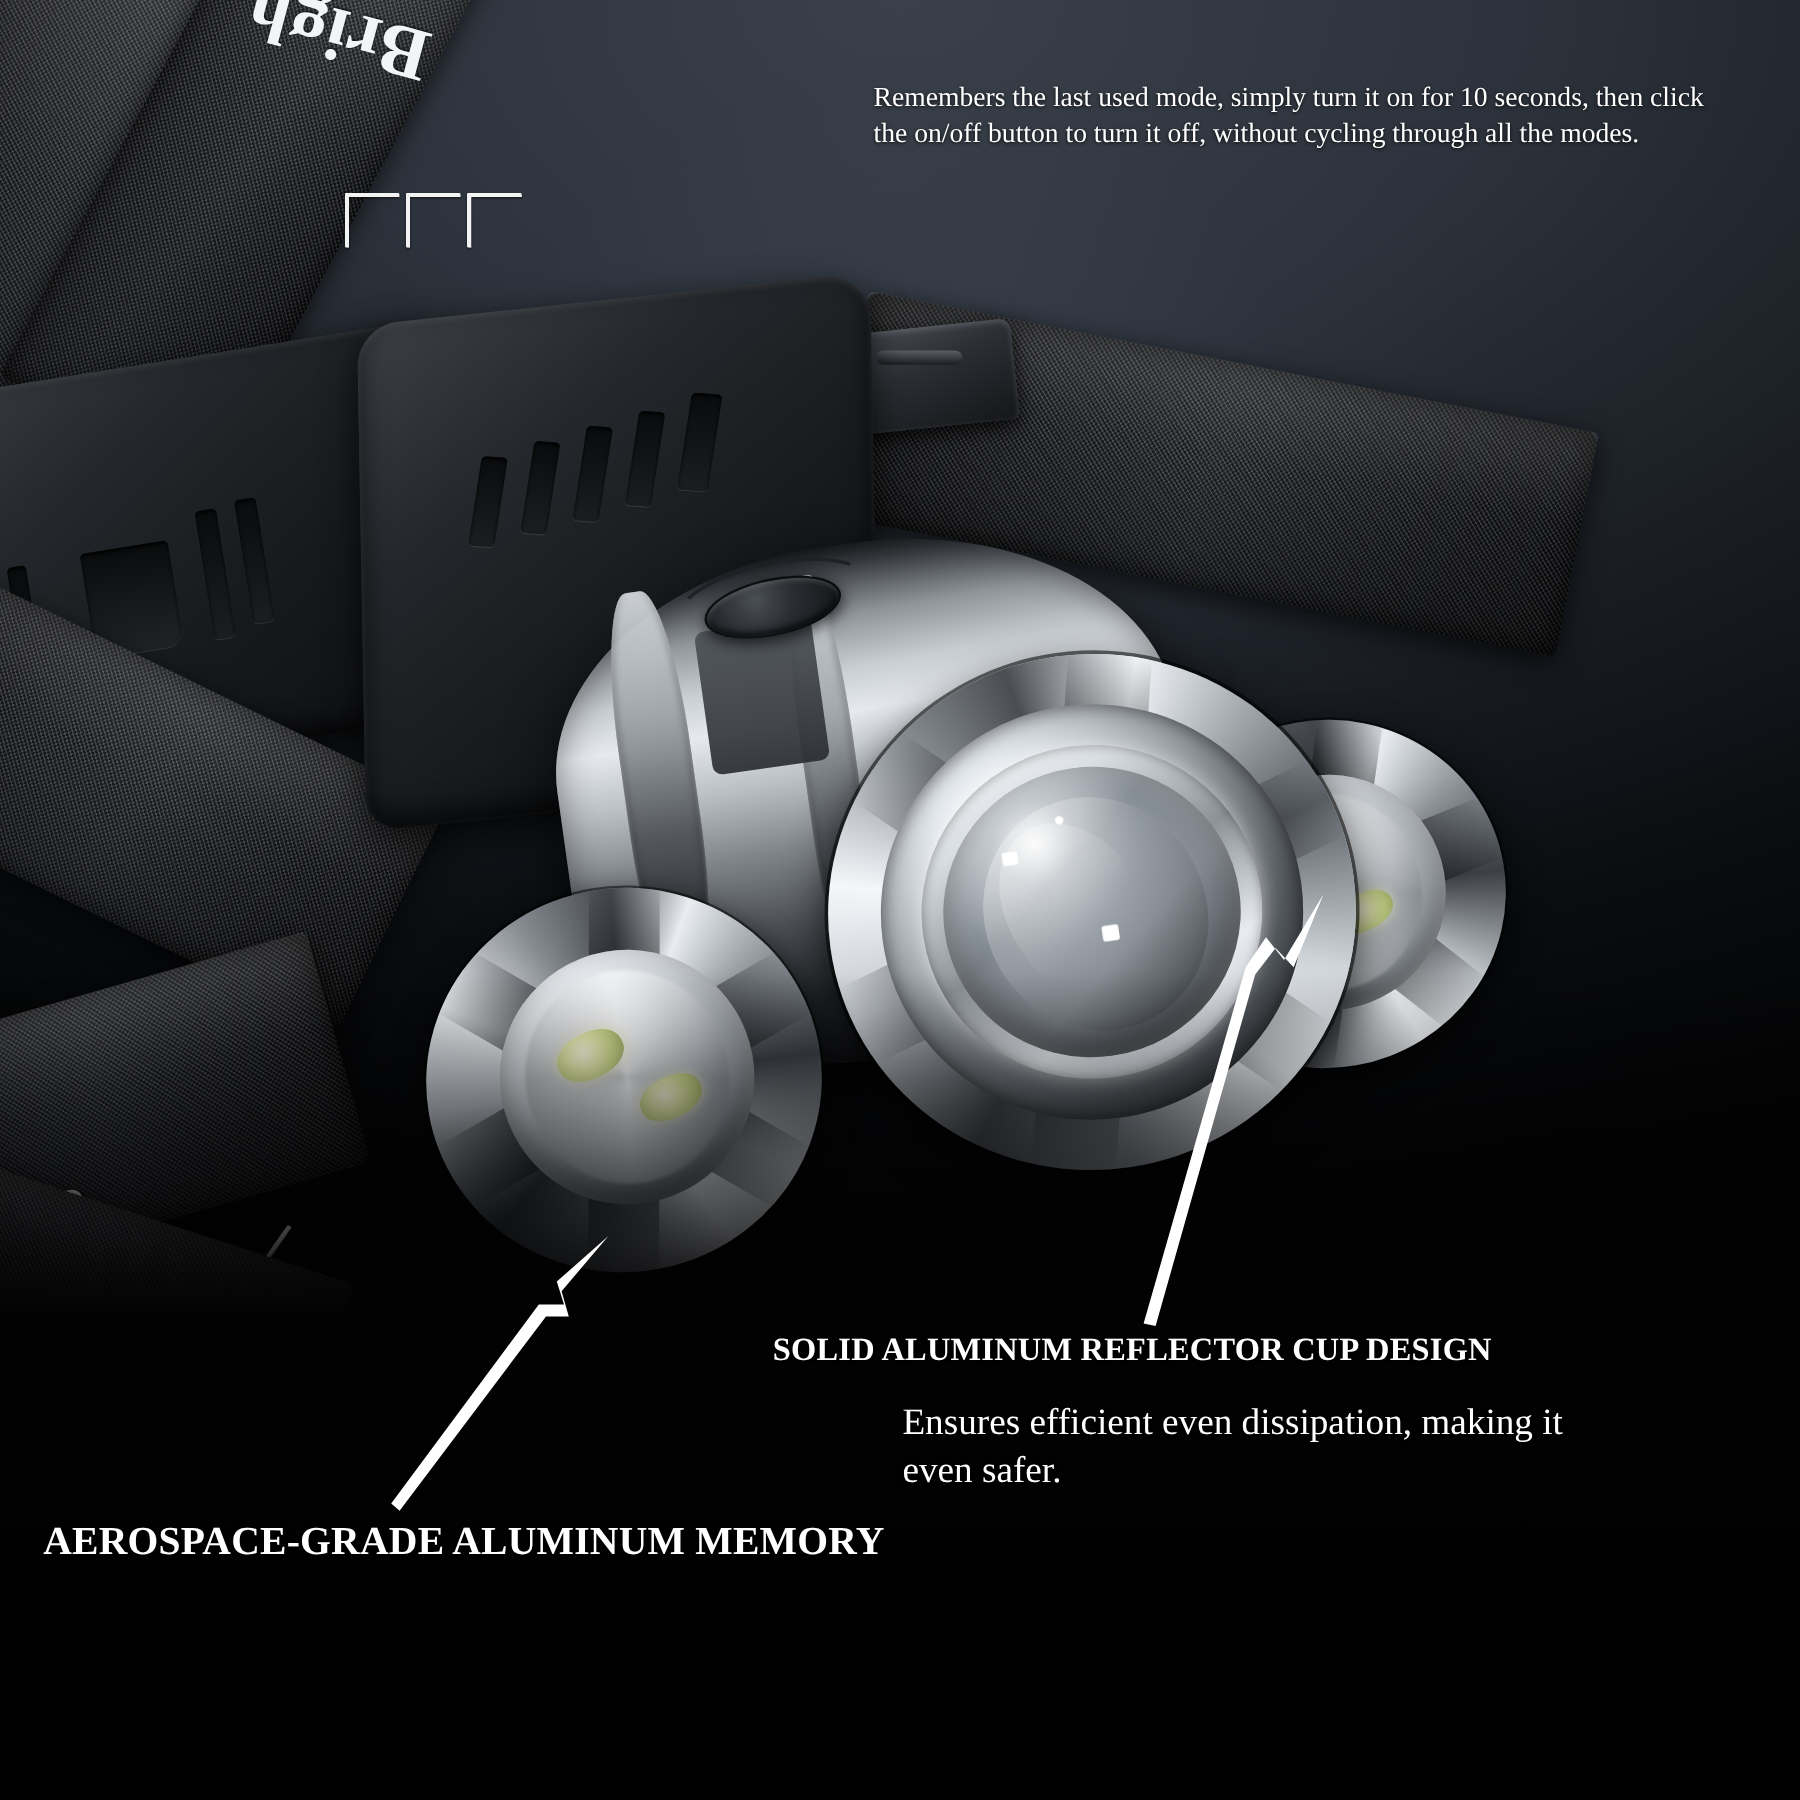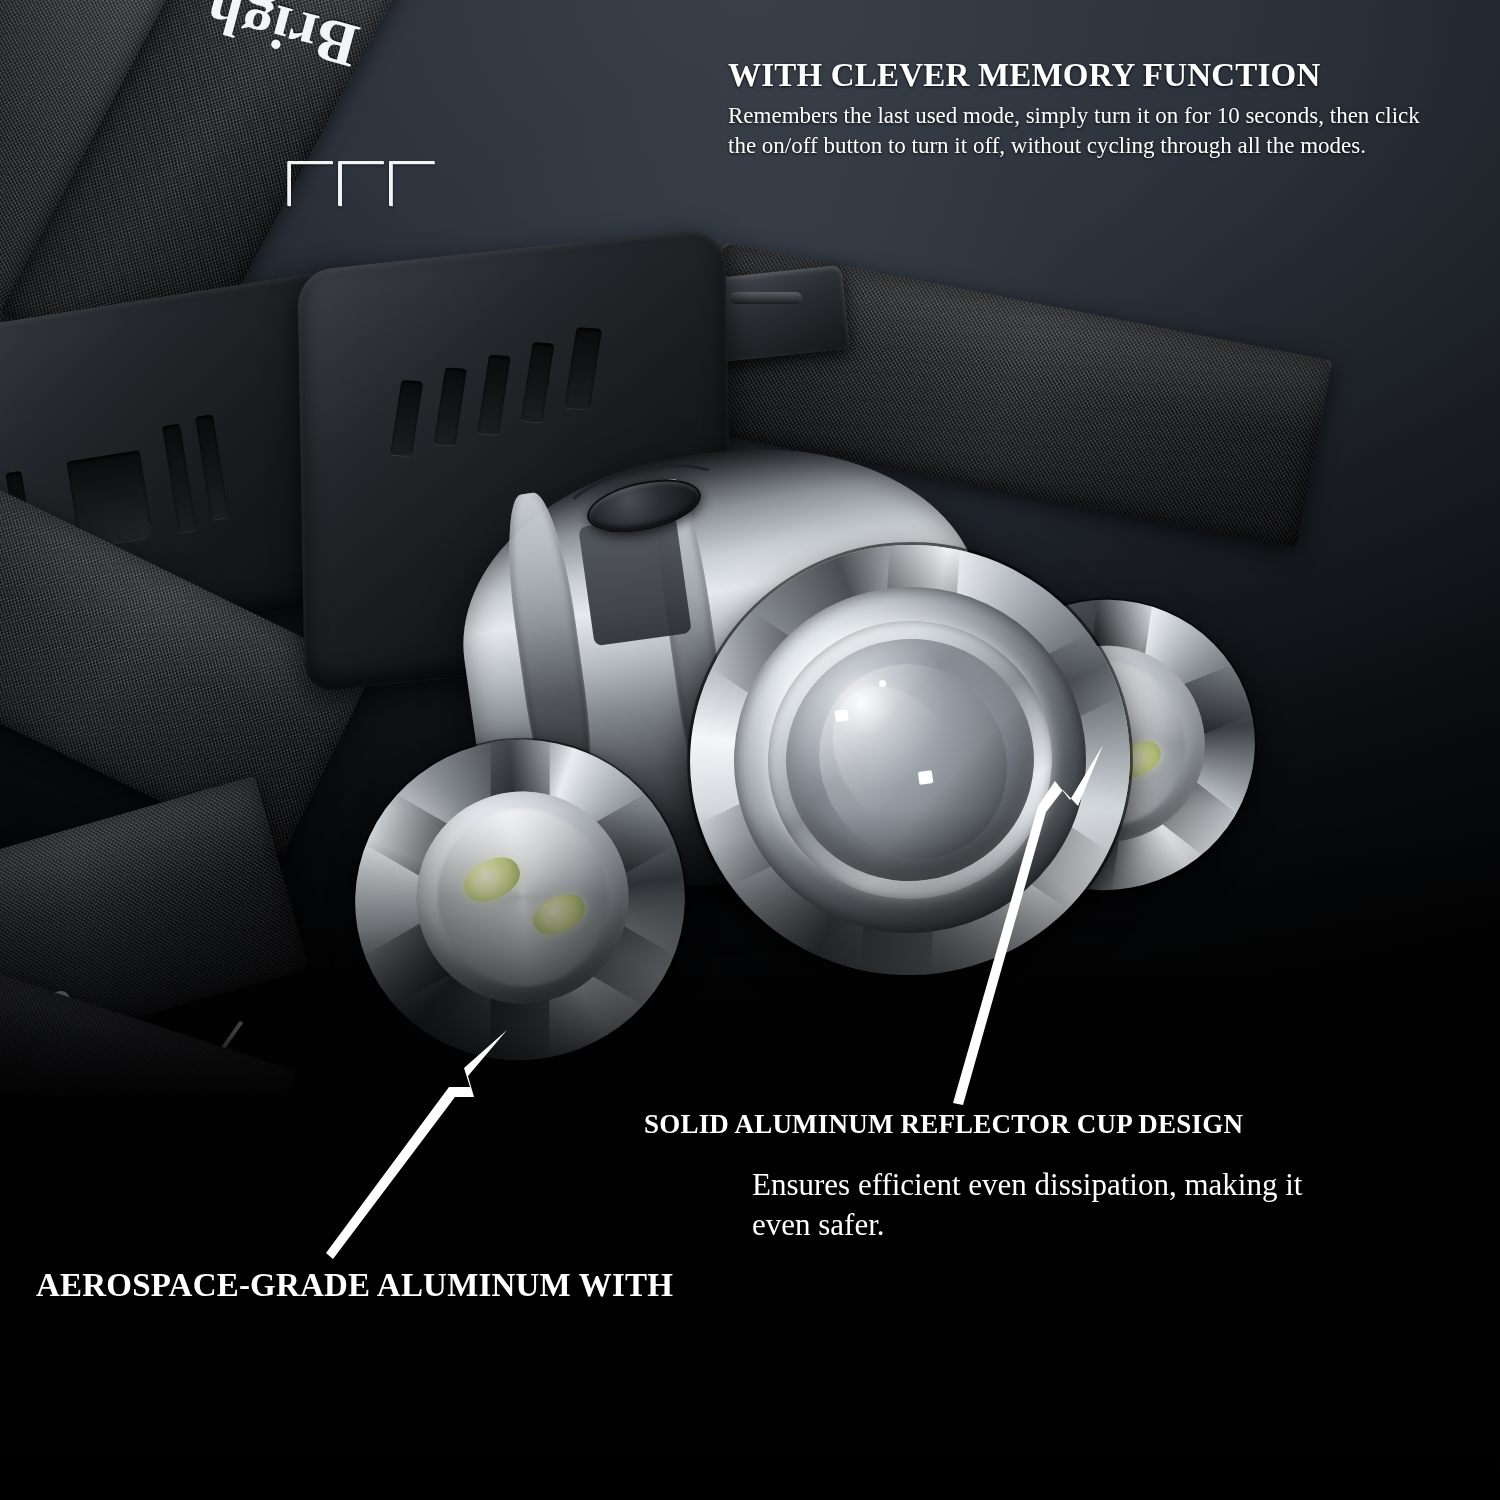--- a/index.html
+++ b/index.html
@@ -354,26 +354,25 @@
 
   <svg class="arrow" style="left:0; top:0;" width="1500" height="1500" viewBox="0 0 1500 1500">
     <polygon points="1103,745 1070,800 1055,781 1038,806 953,1103 963,1105 1046,812 1063,790 1078,806" fill="#ffffff"></polygon>
   </svg>
 
   <svg class="arrow" style="left:0; top:0;" width="1500" height="1500" viewBox="0 0 1500 1500">
     <polygon points="507,1030 464,1068 470,1087 449,1087 326,1253 333,1259 455,1097 474,1097 468,1076" fill="#ffffff"></polygon>
   </svg>
 
   <div class="callout memory" style="left:728px; top:58px; width:720px;">
-    <div class="hd">WITH CLEVER MEMORY FUNCTION</div>
     <div class="bd">Remembers the last used mode, simply turn it on for 10 seconds, then click the on/off button to turn it off, without cycling through all the modes.</div>
   </div>
 
   <div class="callout reflector-c" style="left:644px; top:1110px; width:840px;">
     <div class="hd">SOLID ALUMINUM REFLECTOR CUP DESIGN</div>
     <div class="bd" style="max-width:560px;">Ensures efficient even dissipation, making it even safer.</div>
   </div>
 
   <div class="callout alloy" style="left:36px; top:1268px; width:720px;">
-    <div class="hd">AEROSPACE-GRADE ALUMINUM WITH</div>
+    <div class="hd">AEROSPACE-GRADE ALUMINUM MEMORY</div>
   </div>
 
 </div>
 
 </body></html>

